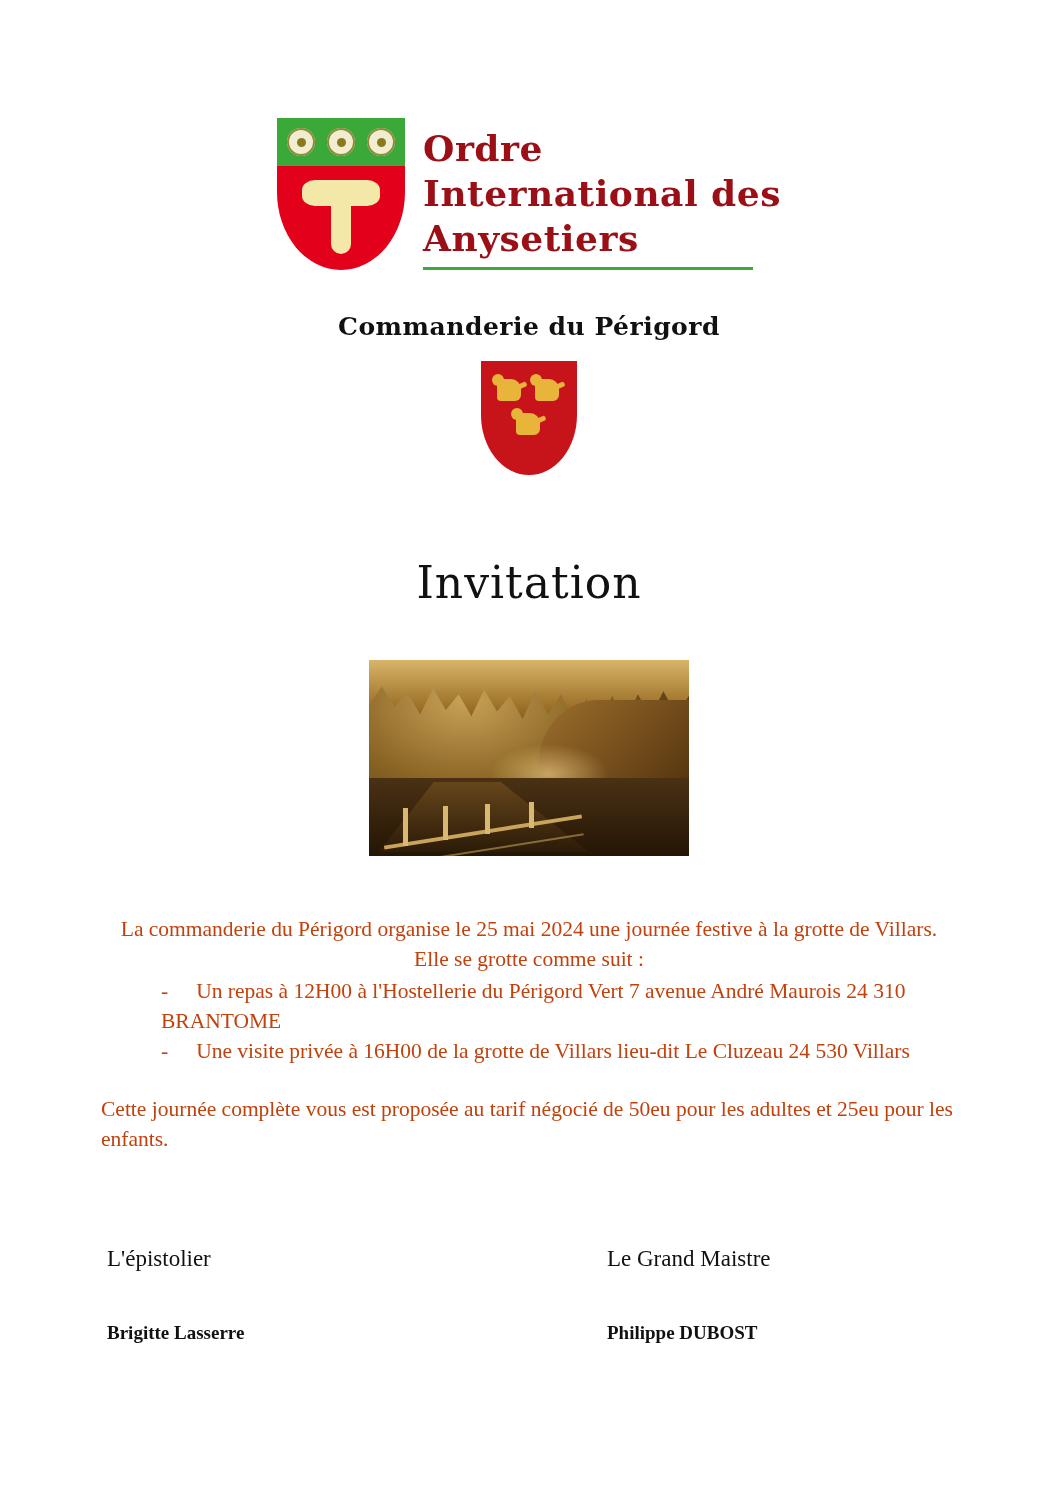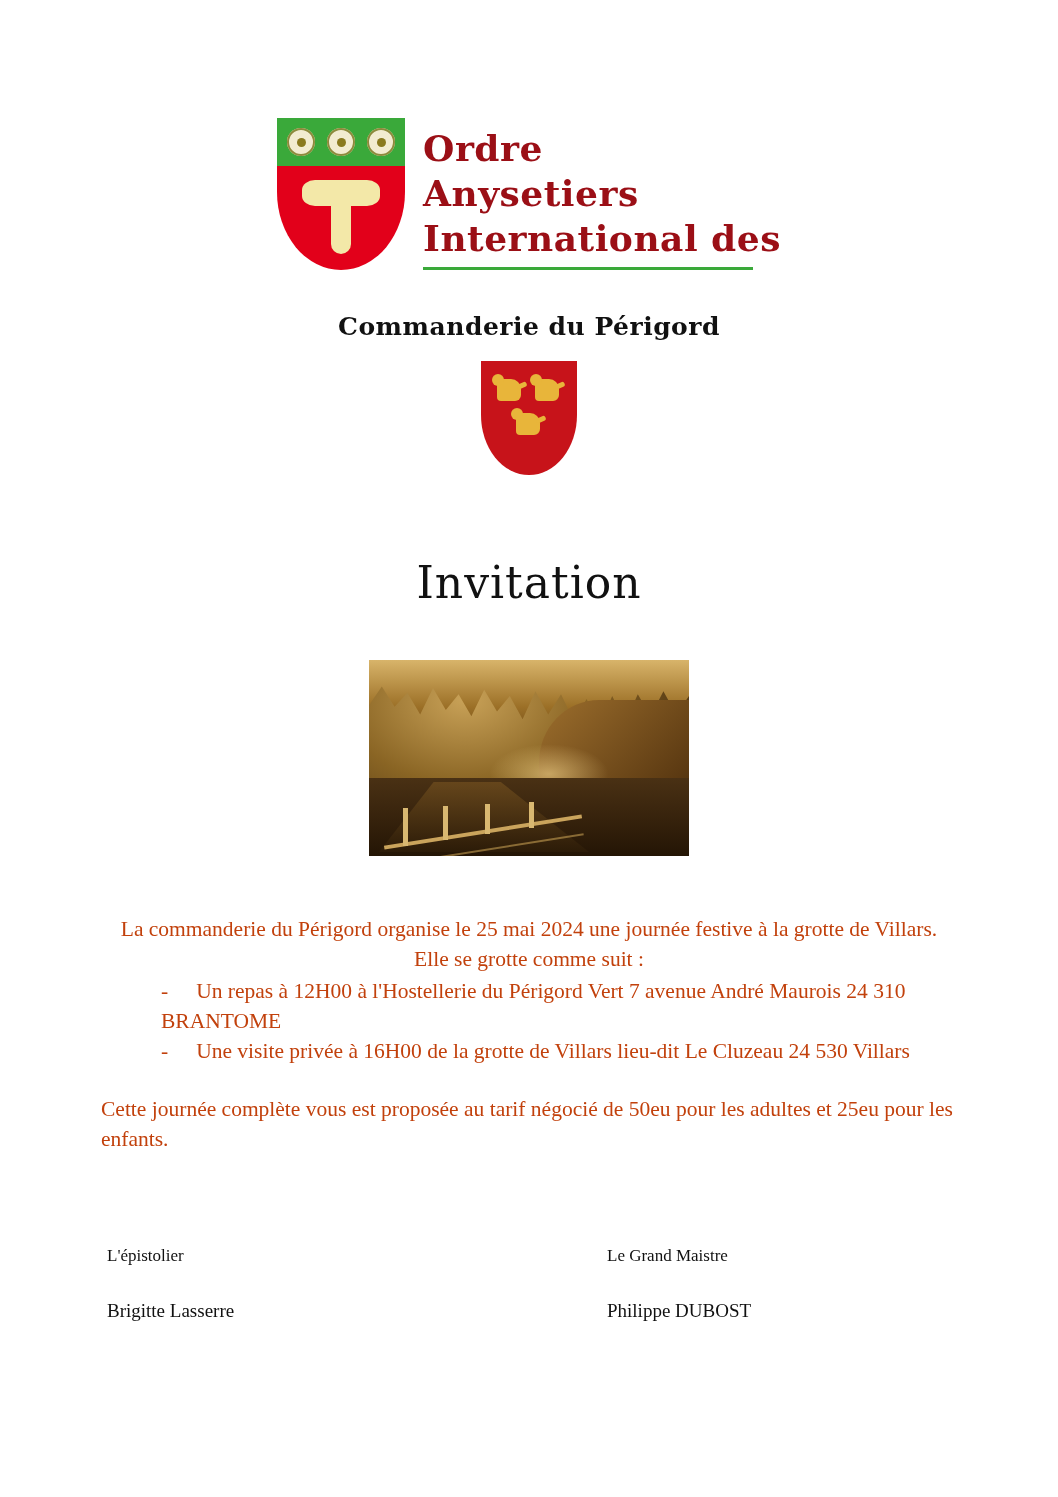--- a/index.html
+++ b/index.html
@@ -297,43 +297,43 @@
     position: relative;
     font-size: 19px;
     color: #111;
   }
   .sig-col {
     position: absolute;
     top: 0;
   }
   .sig-left { left: 6px; }
   .sig-right { left: 506px; }
-  .sig-role { font-size: 17px; }
-  .sig-name { margin-top: 34px; font-weight: normal; font-size: 19px; }
+  .sig-role { font-size: 23px; }
+  .sig-name { margin-top: 50px; font-weight: bold; font-size: 19px; }
 </style>
 </head>
 <body>
 
 <div class="page">
 
   <div class="header">
     <div class="header-inner">
       <div class="shield-order">
         <div class="body"></div>
         <div class="chief"></div>
         <div class="flower f1"></div>
         <div class="flower f2"></div>
         <div class="flower f3"></div>
         <div class="tool-t"></div>
         <div class="tool-stem"></div>
       </div>
       <div class="wordmark">
         <div class="line">Ordre</div>
+        <div class="line">International des</div>
         <div class="line">Anysetiers</div>
-        <div class="line">International des</div>
         <div class="rule"></div>
       </div>
     </div>
   </div>
 
   <div class="commanderie">Commanderie du Périgord</div>
 
   <div class="shield-perigord-wrap">
     <div class="shield-perigord">
       <div class="body"></div>

